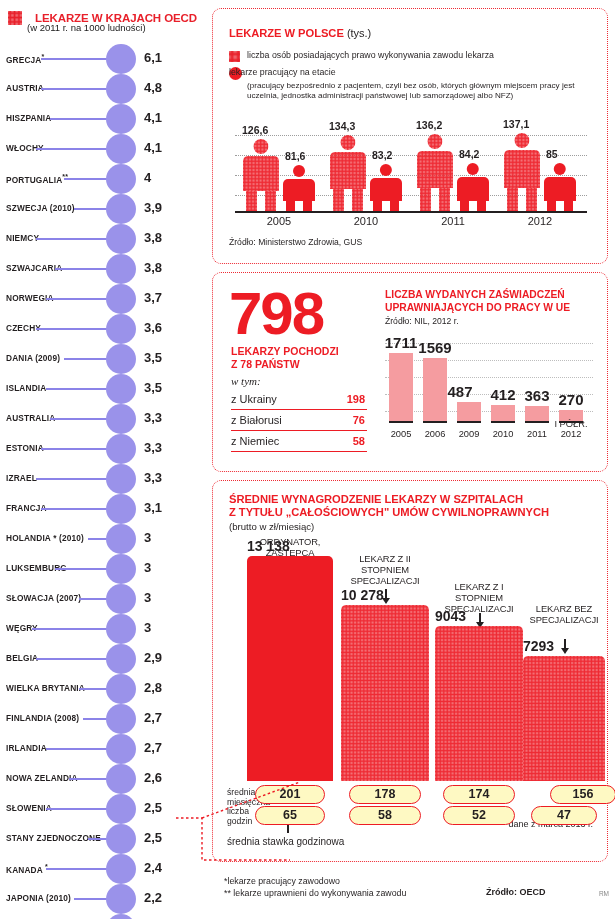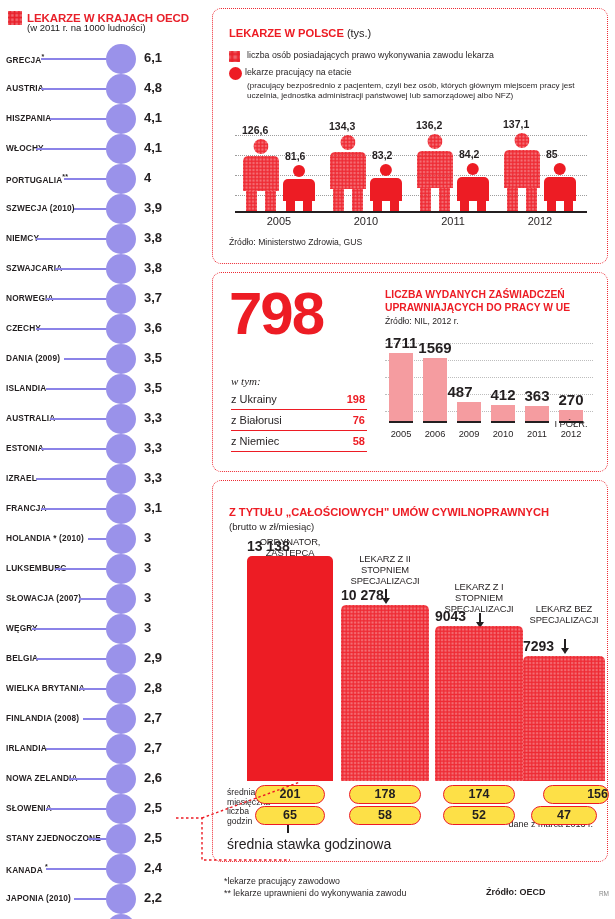--- a/index.html
+++ b/index.html
@@ -20,21 +20,21 @@
     width: 14px; height: 14px;
     background-image:
       radial-gradient(#e8202a 0.9px, transparent 1px),
       radial-gradient(#e8202a 0.9px, transparent 1px);
     background-size: 2.6px 2.6px;
     background-position: 0 0, 1.3px 1.3px;
   }
   #oecd-title {
     display: inline-block; vertical-align: middle;
     color: #e8202a; font-weight: bold; font-size: 11.5px;
-    letter-spacing: -0.1px; margin-left: 5px;
+    letter-spacing: -0.1px; margin-left: 13px;
   }
   #oecd-sub {
     position: absolute; left: 27px; top: 22px;
     font-size: 9.5px; color: #1a1a1a;
   }
 
   #country-list { position: absolute; left: 0; top: 44px; width: 206px; }
   .country-row { position: relative; height: 30px; }
   .country-name {
     position: absolute; left: 6px; top: 9px;
@@ -158,31 +158,31 @@
   .sal-arrow { position: absolute; width: 1.6px; background: #231f20; }
   .sal-arrow::after {
     content:""; position: absolute; left: -3.2px; bottom: -5px;
     border-left: 4px solid transparent; border-right: 4px solid transparent;
     border-top: 6px solid #231f20;
   }
   .sal-val { position: absolute; font-size: 14px; font-weight: bold; color: #231f20; }
   .sal-bar { position: absolute; border-radius: 5px 5px 0 0; }
   .pill {
     position: absolute; border: 1.8px solid #ed1c24; border-radius: 10px;
-    background: #fde047; text-align: center; font-size: 12.5px; font-weight: bold;
+    background: #fef9c3; text-align: center; font-size: 12.5px; font-weight: bold;
     color: #231f20; line-height: 17px; height: 19px;
   }
   #sal-note1 { position: absolute; left: 14px; top: 307px; font-size: 8.6px;
                color: #231f20; line-height: 9.6px; }
   #sal-note1-arrow { position: absolute; left: 52px; top: 310px; width: 24px; height: 1.6px;
                      background: #231f20; }
   #sal-note1-arrow::after { content:""; position:absolute; right:-5px; top:-3px;
                      border-top: 4px solid transparent; border-bottom: 4px solid transparent;
                      border-left: 6px solid #231f20; }
-  #sal-note2 { position: absolute; left: 14px; top: 355px; font-size: 14px; color: #231f20; }
+  #sal-note2 { position: absolute; left: 14px; top: 355px; font-size: 10px; color: #231f20; }
   #sal-note2-arrow { position: absolute; left: 74px; top: 336px; width: 1.6px; height: 16px;
                      background: #231f20; }
   #sal-note2-arrow::after { content:""; position:absolute; left:-3.2px; top:-5px;
                      border-left: 4px solid transparent; border-right: 4px solid transparent;
                      border-bottom: 6px solid #231f20; }
   #sal-date { position: absolute; right: 14px; top: 338px; font-size: 9px; color: #231f20; }
 
   
   #footnotes { position: absolute; left: 18px; top: 876px; font-size: 8.8px;
                color: #231f20; line-height: 11.5px; }
@@ -393,21 +393,21 @@
         <span class="unit">(tys.)</span>
       </div>
 
       <div class="legend-row" style="left:16px; top:42px;">
         <span class="leg-swatch-halftone" style="left:0; top:0;"></span>
         <span style="position:absolute; left:18px; top:-1px; white-space:nowrap;">liczba osób posiadających prawo wykonywania zawodu lekarza</span>
       </div>
 
       <div class="legend-row" style="left:16px; top:58px;">
         <span class="leg-swatch-solid" style="left:0; top:0;"></span>
-        <span style="position:absolute; left:16px; top:0px; white-space:nowrap;">lekarze pracujący na etacie</span>
+        <span style="position:absolute; left:0; top:0px; white-space:nowrap;">lekarze pracujący na etacie</span>
       </div>
 
       <div style="position:absolute; left:34px; top:72px; width:340px; font-size:8.1px; line-height:9.6px; color:#231f20;">(pracujący bezpośrednio z pacjentem, czyli bez osób, których głównym miejscem pracy jest uczelnia, jednostka administracji państwowej lub samorządowej albo NFZ)</div>
 
       <div id="p1-chart">
           <div class="grid-line" style="top: 80px;"></div>
           <div class="grid-line" style="top: 60px;"></div>
           <div class="grid-line" style="top: 40px;"></div>
           <div class="grid-line" style="top: 20px;"></div>
           <div class="axis-line" style="top: 96px;"></div>
@@ -479,20 +479,24 @@
             <div class="pic-val" style="left: 42px; bottom: 51px;">85</div>
           </div>
           <div class="axis-label" style="left: 275px; width: 72px; top: 100px;">2012</div>
         </div>
 
       <div id="p1-source">Źródło: Ministerstwo Zdrowia, GUS</div>
     </div>
 
     <div class="panel" id="panel-798">
       <div id="big-number">798</div>
+      <div id="big-caption">
+        <span>LEKARZY POCHODZI</span><br>
+        <span>Z 78 PAŃSTW</span>
+      </div>
       <div id="wtym">w tym:</div>
       <div id="origin-rows">
           <div class="origin-row" style="top: 118px;">
             <span class="origin-label">z Ukrainy</span>
             <span class="origin-val">198</span>
           </div>
           <div class="origin-row" style="top: 139px;">
             <span class="origin-label">z Białorusi</span>
             <span class="origin-val">76</span>
           </div>
@@ -535,21 +539,21 @@
           <div class="ue-tick" style="left: 134px; width: 36px; bottom: -2px;">2011</div>
           <div class="ue-bar" style="left: 174px; width: 24px; height: 11px; bottom: 16px; background: rgb(245, 156, 160);"></div>
           <div class="ue-base" style="left: 174px; width: 24px; bottom: 14px;"></div>
           <div class="ue-val" style="left: 168px; width: 36px; bottom: 29px;">270</div>
           <div class="ue-tick" style="left: 168px; width: 36px; bottom: -2px;">I PÓŁR.<br>2012</div>
         </div>
     </div>
 
     <div class="panel" id="panel-salary">
       <div class="panel-title" id="sal-title">
-        <br>
+        <span>ŚREDNIE WYNAGRODZENIE LEKARZY W SZPITALACH</span><br>
         <span>Z TYTUŁU „CAŁOŚCIOWYCH" UMÓW CYWILNOPRAWNYCH</span>
       </div>
       <div id="sal-sub">(brutto w zł/miesiąc)</div>
       <div id="sal-chart"></div>
 
       <div id="sal-note1"><span>średnia</span><br><span>miesięczna</span><br><span>liczba</span><br><span>godzin</span></div>
       <div id="sal-note1-arrow"></div>
       <div id="sal-note2-arrow"></div>
       <div id="sal-note2">średnia stawka godzinowa</div>
       <div id="sal-date">dane  z marca 2013 r.</div>
@@ -568,21 +572,21 @@
         <div class="sal-cat" style="left: 222px; width: 88px; top: 100px;">LEKARZ Z I STOPNIEM SPECJALIZACJI</div>
         <div class="sal-arrow" style="left: 266px; top: 132px; height: 10px;"></div>
         <div class="sal-val" style="left: 222px; top: 127px;">9043</div>
         <div class="sal-bar halftone-fill" style="left: 222px; width: 88px; height: 155px; top: 145px;"></div>
         <div class="pill" style="left: 230px; width: 72px; top: 304px;">174</div>
         <div class="pill" style="left: 230px; width: 72px; top: 325px;">52</div>
         <div class="sal-cat" style="left: 310px; width: 82px; top: 122px;">LEKARZ BEZ SPECJALIZACJI</div>
         <div class="sal-arrow" style="left: 351px; top: 158px; height: 10px;"></div>
         <div class="sal-val" style="left: 310px; top: 157px;">7293</div>
         <div class="sal-bar halftone-fill" style="left: 310px; width: 82px; height: 125px; top: 175px;"></div>
-        <div class="pill" style="left: 330px; width: 66px; top: 304px; text-align: right;">156</div>
+        <div class="pill" style="left: 337px; width: 66px; top: 304px;">156</div>
         <div class="pill" style="left: 318px; width: 66px; top: 325px;">47</div>
       </div>
 
     <div id="footnotes">
       <span>*lekarze pracujący zawodowo</span><br>
       <span>** lekarze uprawnieni do wykonywania zawodu</span>
     </div>
     <div id="oecd-source">Źródło: OECD</div>
     <div id="credit">RM</div>
   </div>

